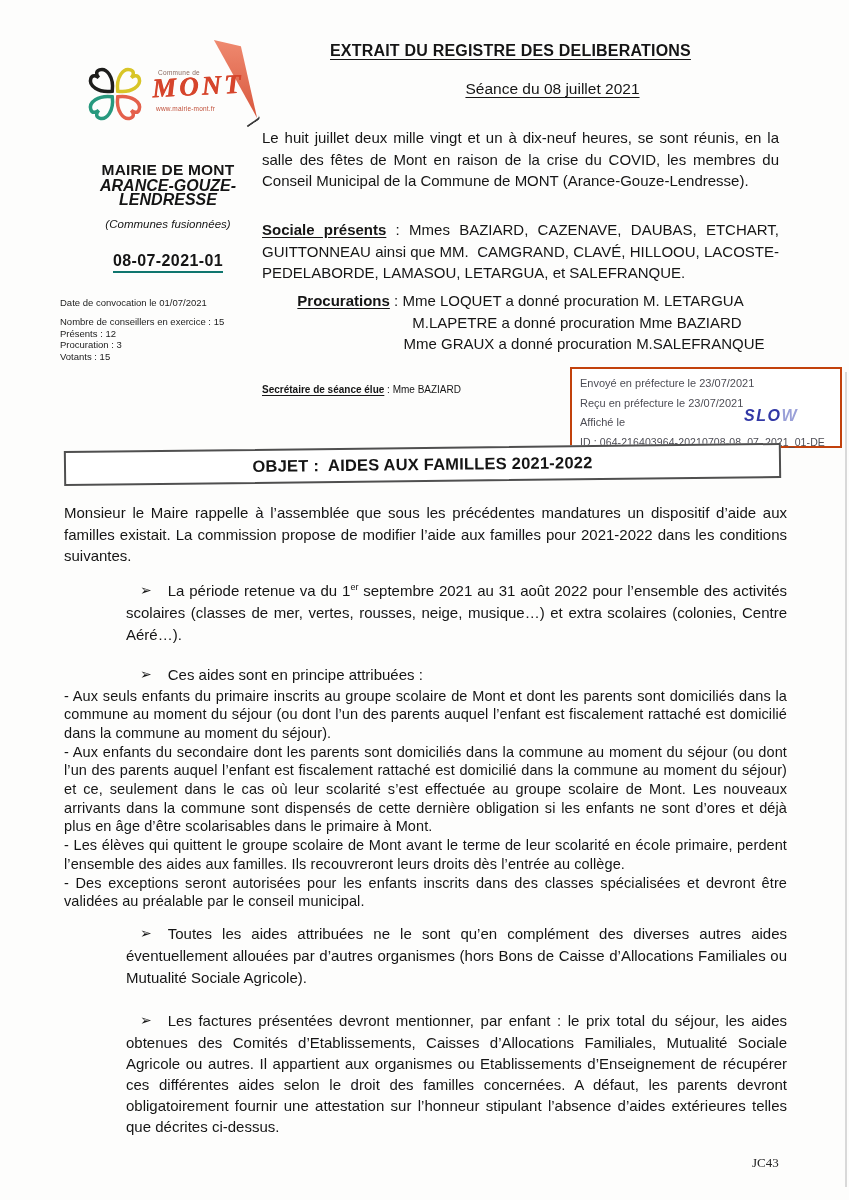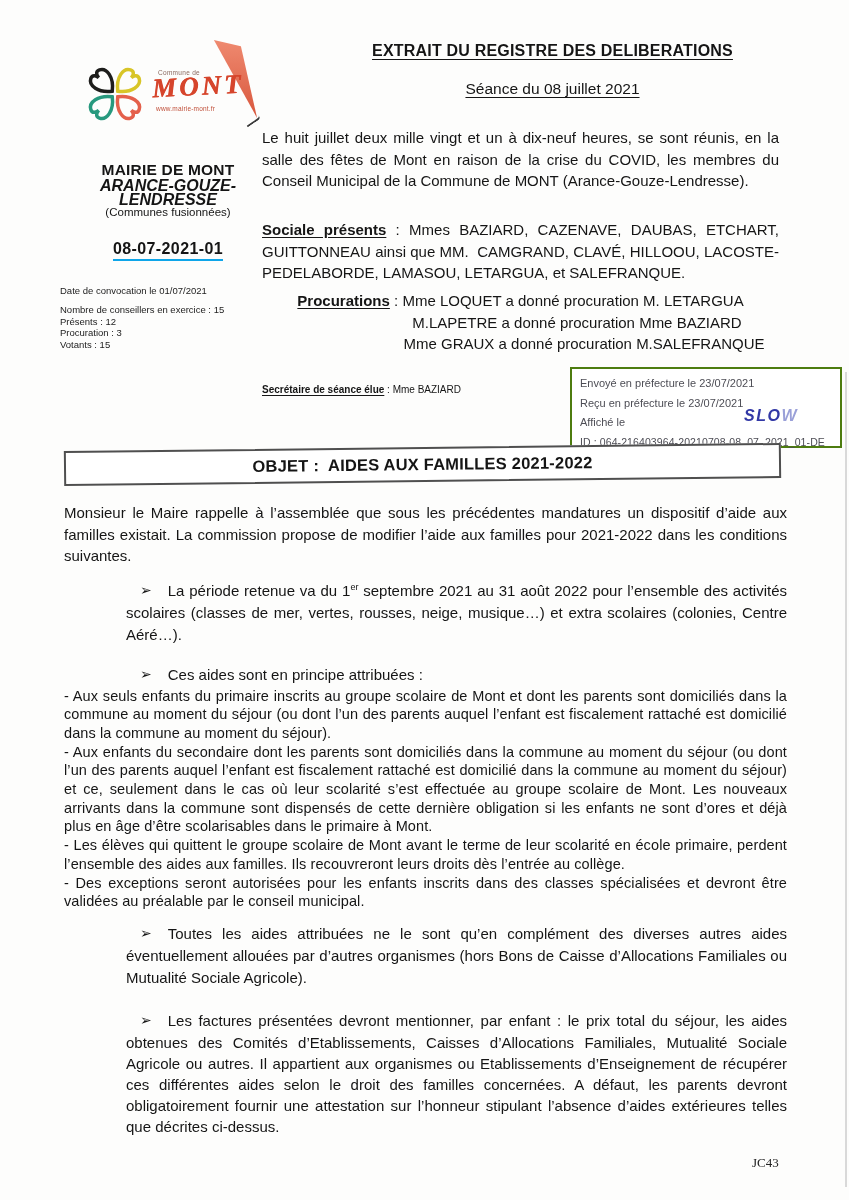--- a/index.html
+++ b/index.html
@@ -11,49 +11,49 @@
   .logo-row{position:relative;height:110px;}
   .clover{position:absolute;left:18px;top:2px;}
   .logo-smalltext{position:absolute;left:98px;top:14px;font-size:6.5px;color:#8a6a60;letter-spacing:.3px;}
   .logo-mont{position:absolute;left:92px;top:16px;font-family:"Liberation Serif",serif;
              font-style:italic;font-weight:700;font-size:27px;color:#d6452c;letter-spacing:3px;
              transform:rotate(-3deg);text-shadow:.6px 0 #d6452c;}
   .logo-site{position:absolute;left:96px;top:50px;font-size:6.5px;color:#c0503a;letter-spacing:.2px;}
   .mairie-block{text-align:center;margin-top:-4px;}
   .mairie-title{font-weight:700;font-size:15.5px;letter-spacing:.2px;}
   .mairie-sub{font-style:italic;font-weight:700;font-size:16px;line-height:13.5px;}
-  .mairie-fus{font-size:11.5px;margin-top:0;}
+  .mairie-fus{font-style:italic;font-size:11.5px;margin-top:12px;}
   .doc-number{text-align:center;margin-top:22px;}
-  .doc-number span{display:inline-block;font-weight:700;font-size:16px;border-bottom:2px solid #0ea5e9;padding-bottom:1px;letter-spacing:.4px;}
+  .doc-number span{display:inline-block;font-weight:700;font-size:16px;border-bottom:2px solid #0f766e;padding-bottom:1px;letter-spacing:.4px;}
   .convocation{font-size:9.5px;margin-top:24px;color:#222;}
   .counts{font-size:9.5px;margin-top:8px;color:#222;line-height:11.5px;}
 
   
   .red-wedge{position:absolute;left:213px;top:40px;width:45px;height:78px;
              background:linear-gradient(to bottom,#ef8a70,#d8563c);
              clip-path:polygon(2% 0%,62% 8%,98% 100%);}
   .red-tail{position:absolute;left:243px;top:112px;width:16px;height:10px;
             border-bottom:2px solid #3a3a3a;transform:rotate(-34deg);border-radius:0 0 4px 0;}
 
   
-  .main-title{position:absolute;left:330px;top:42px;width:445px;text-align:center;
+  .main-title{position:absolute;left:330px;top:42px;width:445px;
               font-weight:700;font-size:16px;text-decoration:underline;text-underline-offset:3px;letter-spacing:.2px;}
   .session-title{position:absolute;left:330px;top:80px;width:445px;text-align:center;
               font-weight:400;font-size:15.5px;text-decoration:underline;text-underline-offset:3px;}
   .col{position:absolute;left:262px;width:517px;font-size:15px;line-height:21.5px;text-align:justify;}
   .intro-para{top:112px;}
   .present-para{top:204px;}
   .label-u{font-weight:700;text-decoration:underline;text-underline-offset:2px;}
   .proc-para{top:290px;text-align:center;}
   .proc-extra1{margin-left:113px;}
   .proc-extra2{margin-left:127px;}
   .secretary-line{position:absolute;left:262px;top:384px;font-size:10px;}
 
   
-  .stamp{position:absolute;left:570px;top:367px;width:272px;height:81px;border:2px solid #4d7c0f;
+  .stamp{position:absolute;left:570px;top:367px;width:272px;height:81px;border:2px solid #c2410c;
          background:#fff;box-sizing:border-box;padding:5px 8px;font-size:11px;color:#4d4d55;}
   .stamp div{line-height:19.5px;}
   .stamp-id{font-size:10.5px;letter-spacing:.1px;}
   .slow-logo{position:absolute;right:42px;top:37px;font-weight:700;font-style:italic;
              font-size:16px;color:#3238a6;letter-spacing:1.5px;}
   .slow-w{color:#9aa0d8;}
 
   
   .subject-box{position:absolute;left:64px;top:447px;width:717px;height:35px;border:2px solid #4f4f4f;
                box-sizing:border-box;display:flex;align-items:center;justify-content:center;

